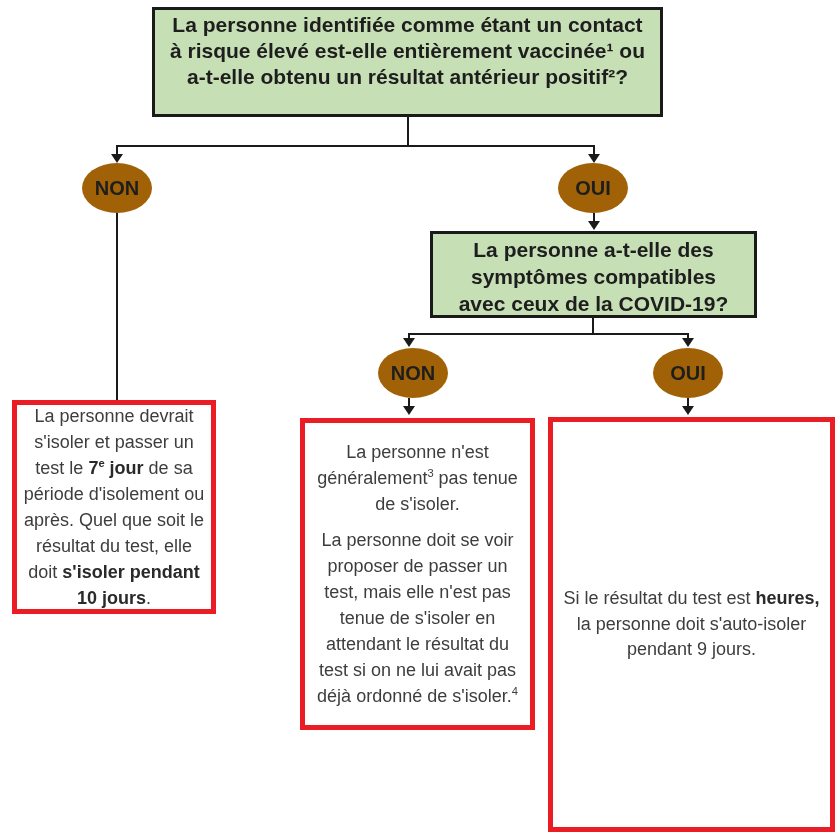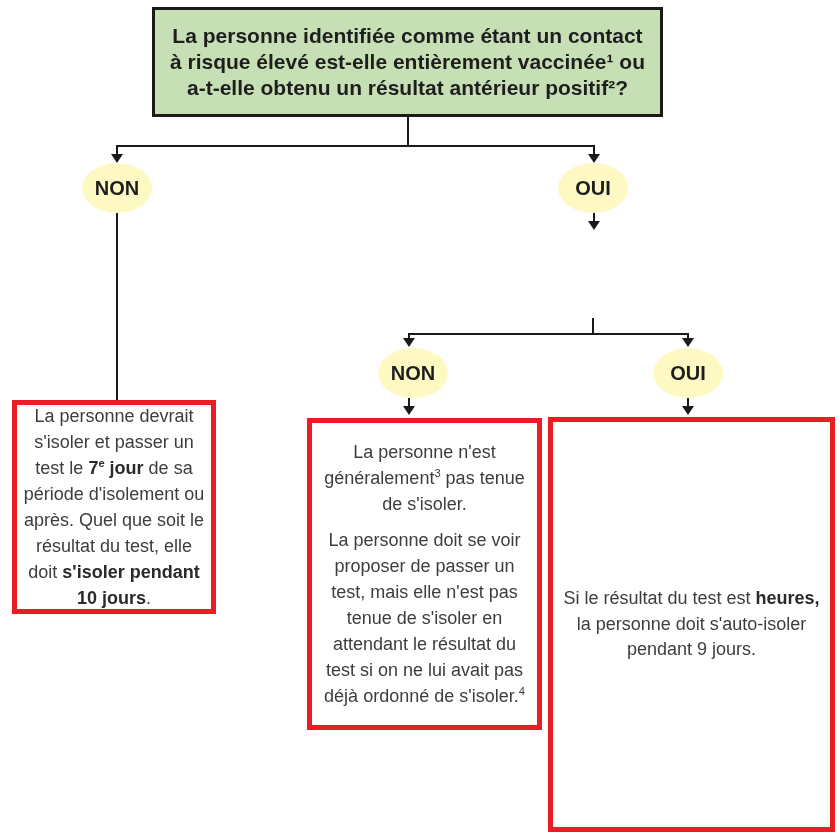--- a/index.html
+++ b/index.html
@@ -14,33 +14,33 @@
   
   .qbox {
     position: absolute;
     box-sizing: border-box;
     background: #c6dfb4;
     border: 3px solid #1a1a1a;
     color: #1e1e1e;
     font-weight: bold;
     text-align: center;
     display: flex;
-    align-items: center;
+    align-items: flex-start;
     justify-content: center;
     padding: 2px 12px;
   }
   .qbox.q1 { left: 152px; top: 7px;  width: 511px; height: 110px; font-size: 21px; line-height: 26px; }
   .qbox.q2 { left: 430px; top: 231px; width: 327px; height: 87px;  font-size: 21px; line-height: 27px; }
   
   .oval {
     position: absolute;
     width: 70px;
     height: 50px;
     border-radius: 50%;
-    background: #fef9c3;
+    background: #a16207;
     color: #1e1e1e;
     font-weight: bold;
     font-size: 20px;
     display: flex;
     align-items: center;
     justify-content: center;
   }
   .oval.non1 { left: 82px;  top: 163px; }
   .oval.oui1 { left: 558px; top: 163px; }
   .oval.non2 { left: 378px; top: 348px; }
@@ -54,21 +54,21 @@
     color: #3d3d3d;
     font-size: 18px;
     line-height: 26px;
     text-align: center;
     display: flex;
     flex-direction: column;
     justify-content: center;
     padding: 4px 5px;
   }
   .obox.left   { left: 12px;  top: 400px; width: 204px; height: 214px; }
-  .obox.middle { left: 307px; top: 418px; width: 235px; height: 312px; }
+  .obox.middle { left: 300px; top: 418px; width: 235px; height: 312px; }
   .obox.right  { left: 548px; top: 417px; width: 287px; height: 415px; line-height: 25.5px; }
   .obox p { margin: 0; }
   .obox p + p { margin-top: 10px; }
   .obox .b { font-weight: bold; color: #2a2a2a; }
   sup { font-size: 0.62em; line-height: 0; vertical-align: super; }
   
   .line { position: absolute; background: #1a1a1a; }
   .vline { width: 2px; }
   .hline { height: 2px; }
   .arrow {
@@ -101,20 +101,23 @@
   <div class="oval oui1">
     <span>OUI</span>
   </div>
 
   <div class="line vline" style="left:116px; top:213px; height:193px;"></div>
   <div class="arrow" style="left:111px; top:404px;"></div>
 
   <div class="line vline" style="left:593px; top:213px; height:10px;"></div>
   <div class="arrow" style="left:588px; top:221px;"></div>
 
+  <div class="qbox q2">
+    <span>La personne a-t-elle des symptômes compatibles avec ceux de la COVID-19?</span>
+  </div>
 
   <div class="line vline" style="left:592px; top:318px; height:17px;"></div>
   <div class="line hline" style="left:408px; top:333px; width:281px;"></div>
   <div class="line vline" style="left:408px; top:333px; height:7px;"></div>
   <div class="arrow" style="left:403px; top:338px;"></div>
   <div class="line vline" style="left:687px; top:333px; height:7px;"></div>
   <div class="arrow" style="left:682px; top:338px;"></div>
 
   <div class="oval non2">
     <span>NON</span>

